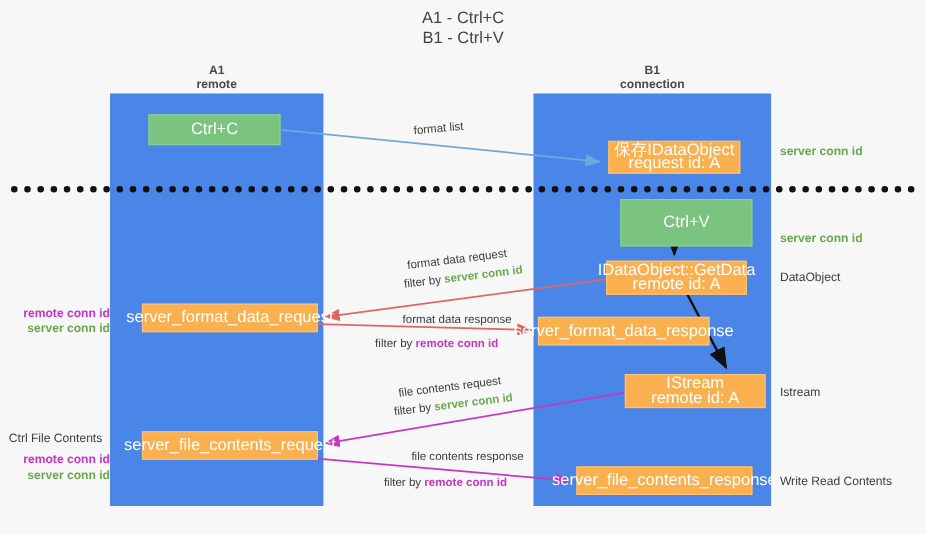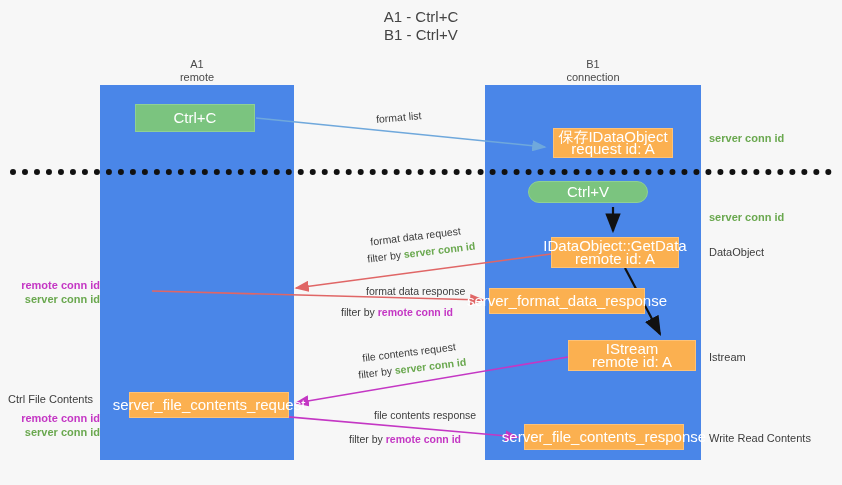--- a/index.html
+++ b/index.html
@@ -20,20 +20,21 @@
     text-align:center;
     font-size:15px;line-height:18px;
     color:#444;
     white-space:pre-line;
   }
 
   
   .lane-head{
     text-align:center;font-size:11px;line-height:13px;color:#4a4a4a;
     white-space:pre-line;
+    font-weight:bold;
   }
   #head-a1{left:100px;top:58px;width:194px;}
   #head-b1{left:485px;top:58px;width:216px;}
 
   
   .lane{background:#4a86e8;}
   #lane-a1{left:100px;top:85px;width:194px;height:375px;}
   #lane-b1{left:485px;top:85px;width:216px;height:375px;}
 
   
@@ -44,21 +45,21 @@
     color:#ffffff;
     font-size:15px;line-height:12.5px;
     white-space:pre-line;
     border:1px solid rgba(255,255,255,.55);
   }
   .box.green{background:#7bc47f;border-color:#8fd093;}
   .box.orange{background:#fbb050;border-color:#fdc277;}
 
   #box-ctrlc{left:135px;top:104px;width:120px;height:28px;}
   #box-save-dataobject{left:553px;top:128px;width:120px;height:30px;}
-  #box-ctrlv{left:528px;top:181px;width:120px;height:22px;border-radius:12px;}
+  #box-ctrlv{left:564px;top:181px;width:120px;height:43px;}
   #box-getdata{left:551px;top:237px;width:128px;height:31px;}
   #box-fmt-req{left:129px;top:276px;width:160px;height:26px;}
   #box-fmt-resp{left:489px;top:288px;width:156px;height:26px;}
   #box-istream{left:568px;top:340px;width:128px;height:31px;}
   #box-file-req{left:129px;top:392px;width:160px;height:26px;}
   #box-file-resp{left:524px;top:424px;width:160px;height:26px;}
 
   
   #divider{
     left:10px;top:169px;width:822px;height:0;
@@ -151,20 +152,21 @@
   </svg>
 
   <div class="abs" id="divider"></div>
 
   <div class="abs box green" id="box-ctrlc">Ctrl+C</div>
   <div class="abs box orange" id="box-save-dataobject">保存IDataObject
 request id: A</div>
   <div class="abs box green" id="box-ctrlv">Ctrl+V</div>
   <div class="abs box orange" id="box-getdata">IDataObject::GetData
 remote id: A</div>
+  <div class="abs box orange" id="box-fmt-req">server_format_data_request</div>
   <div class="abs box orange" id="box-fmt-resp">server_format_data_response</div>
   <div class="abs box orange" id="box-istream">IStream
 remote id: A</div>
   <div class="abs box orange" id="box-file-req">server_file_contents_request</div>
   <div class="abs box orange" id="box-file-resp">server_file_contents_response</div>
 
   <div class="abs side-label green-txt" id="lbl-server-conn-1">server conn id</div>
   <div class="abs side-label green-txt" id="lbl-server-conn-2">server conn id</div>
   <div class="abs side-label" id="lbl-dataobject">DataObject</div>
   <div class="abs side-label" id="lbl-istream">Istream</div>

